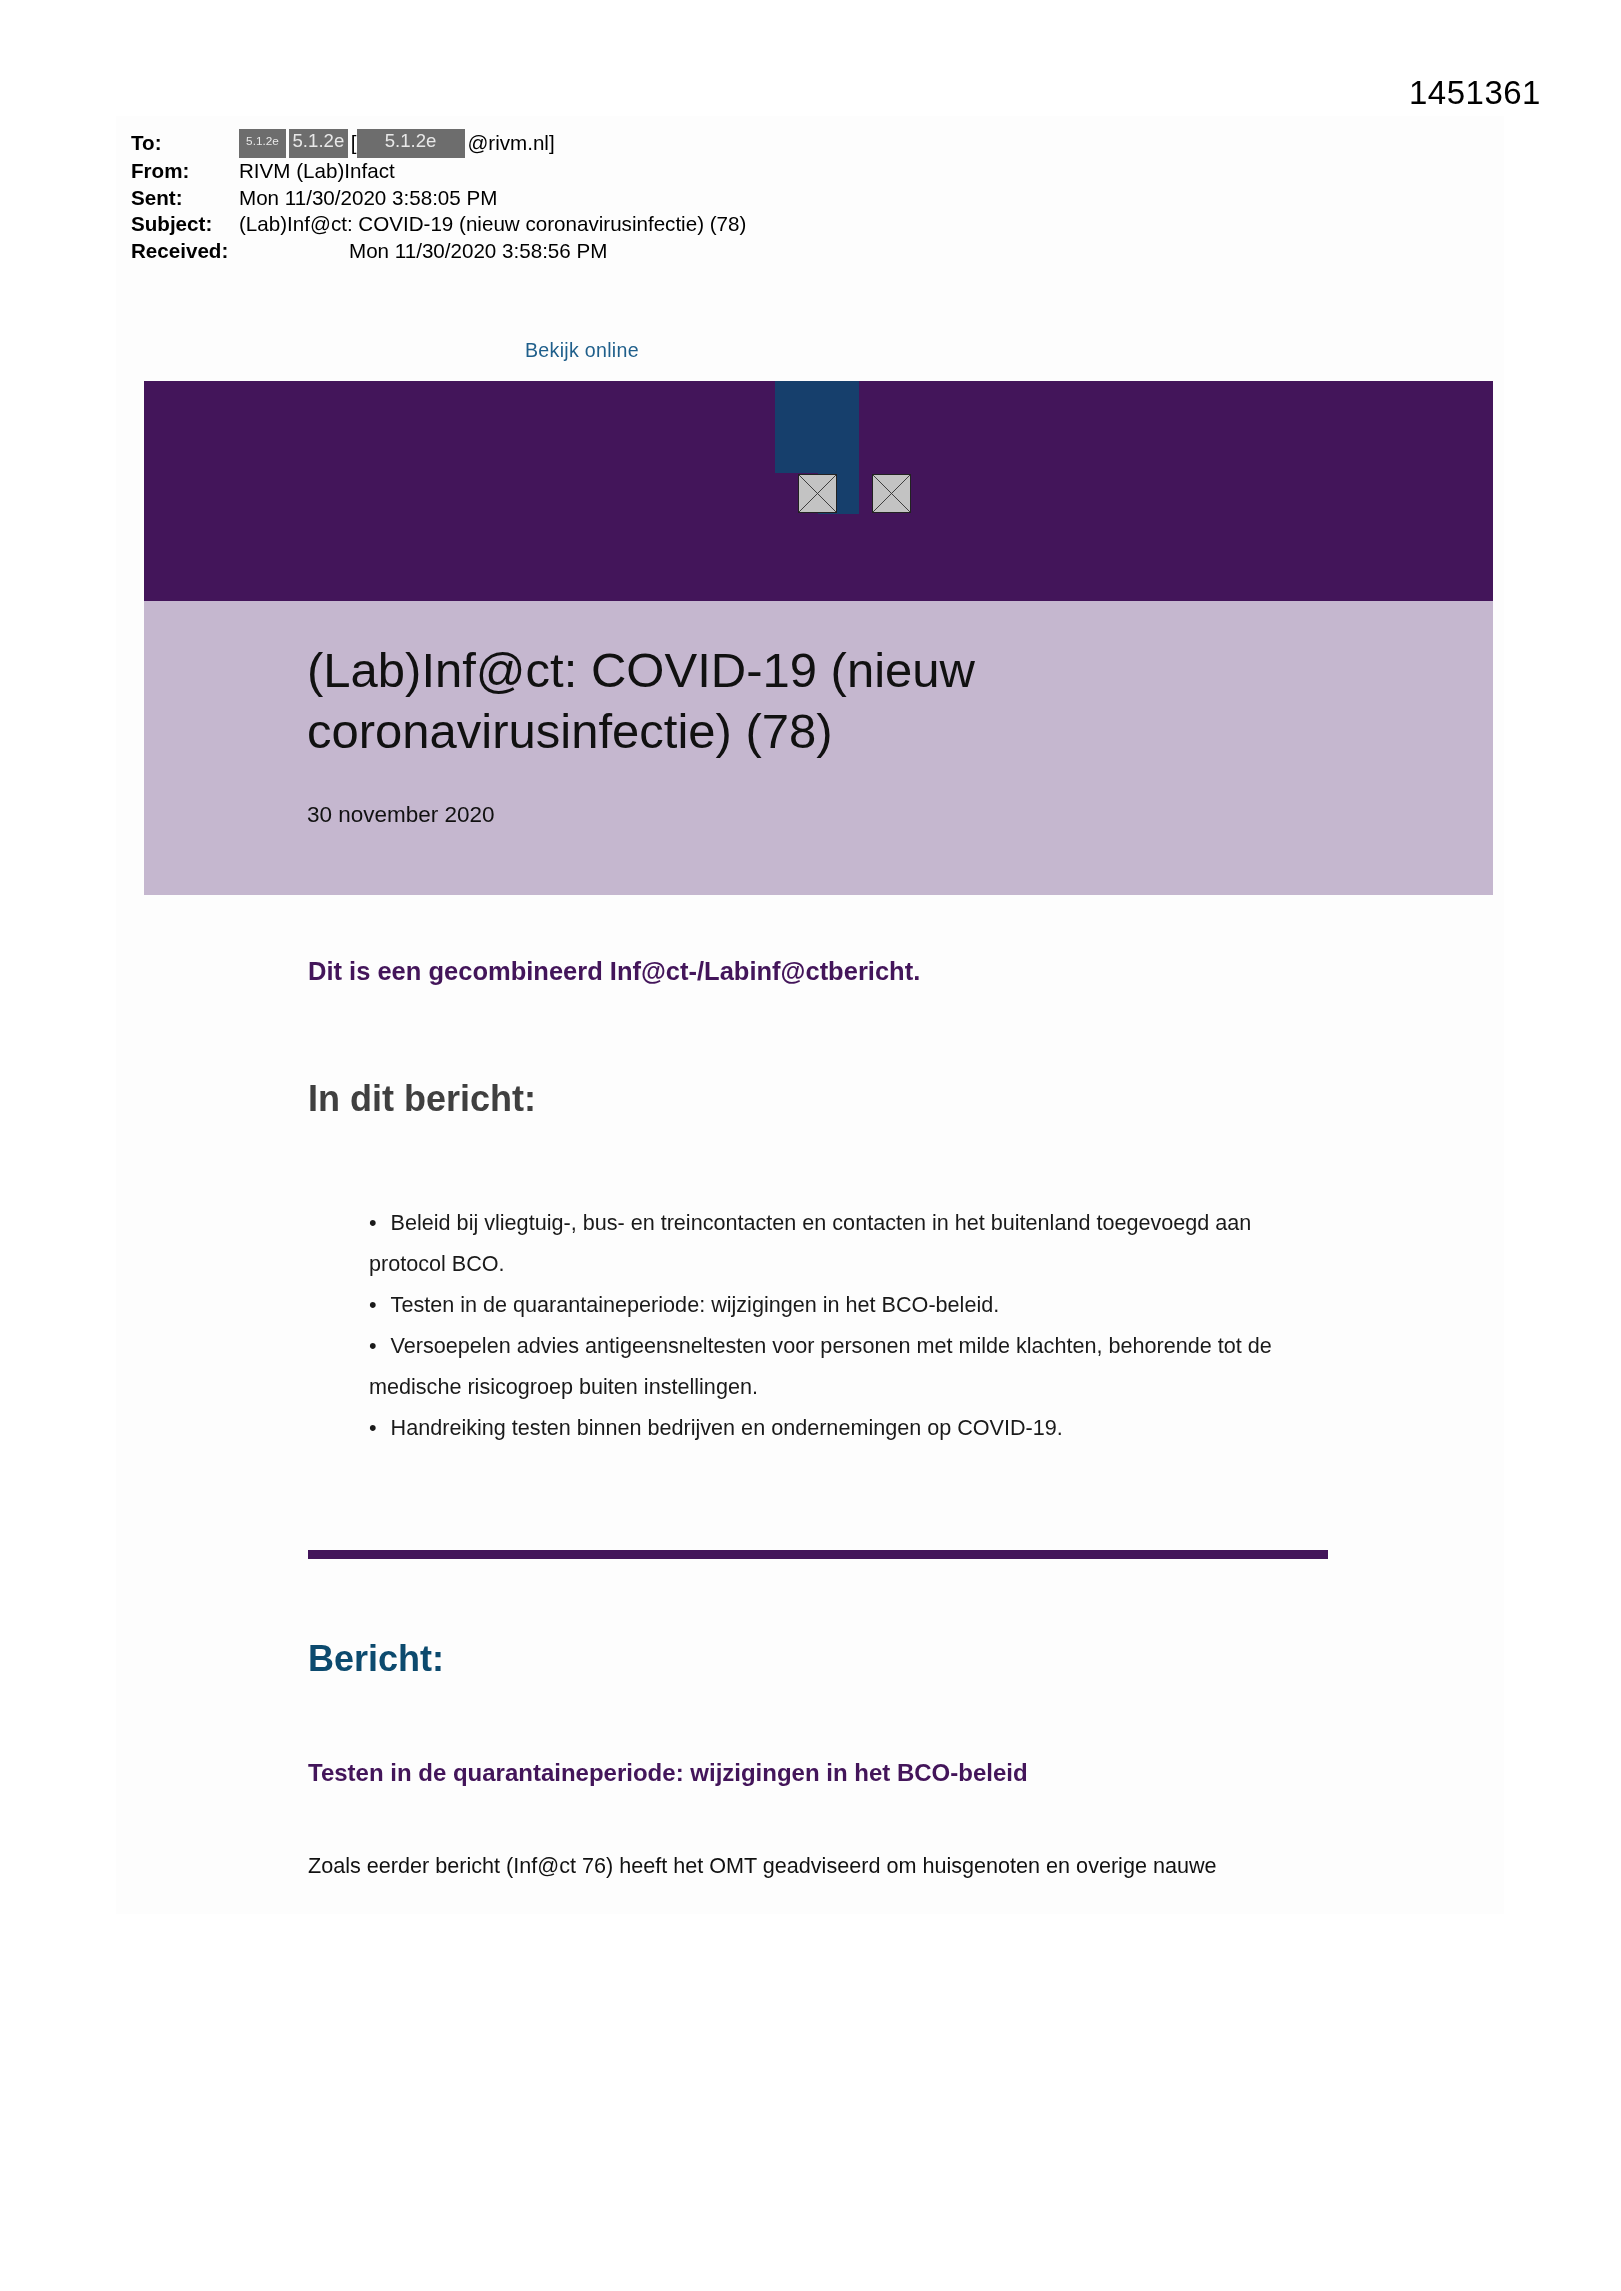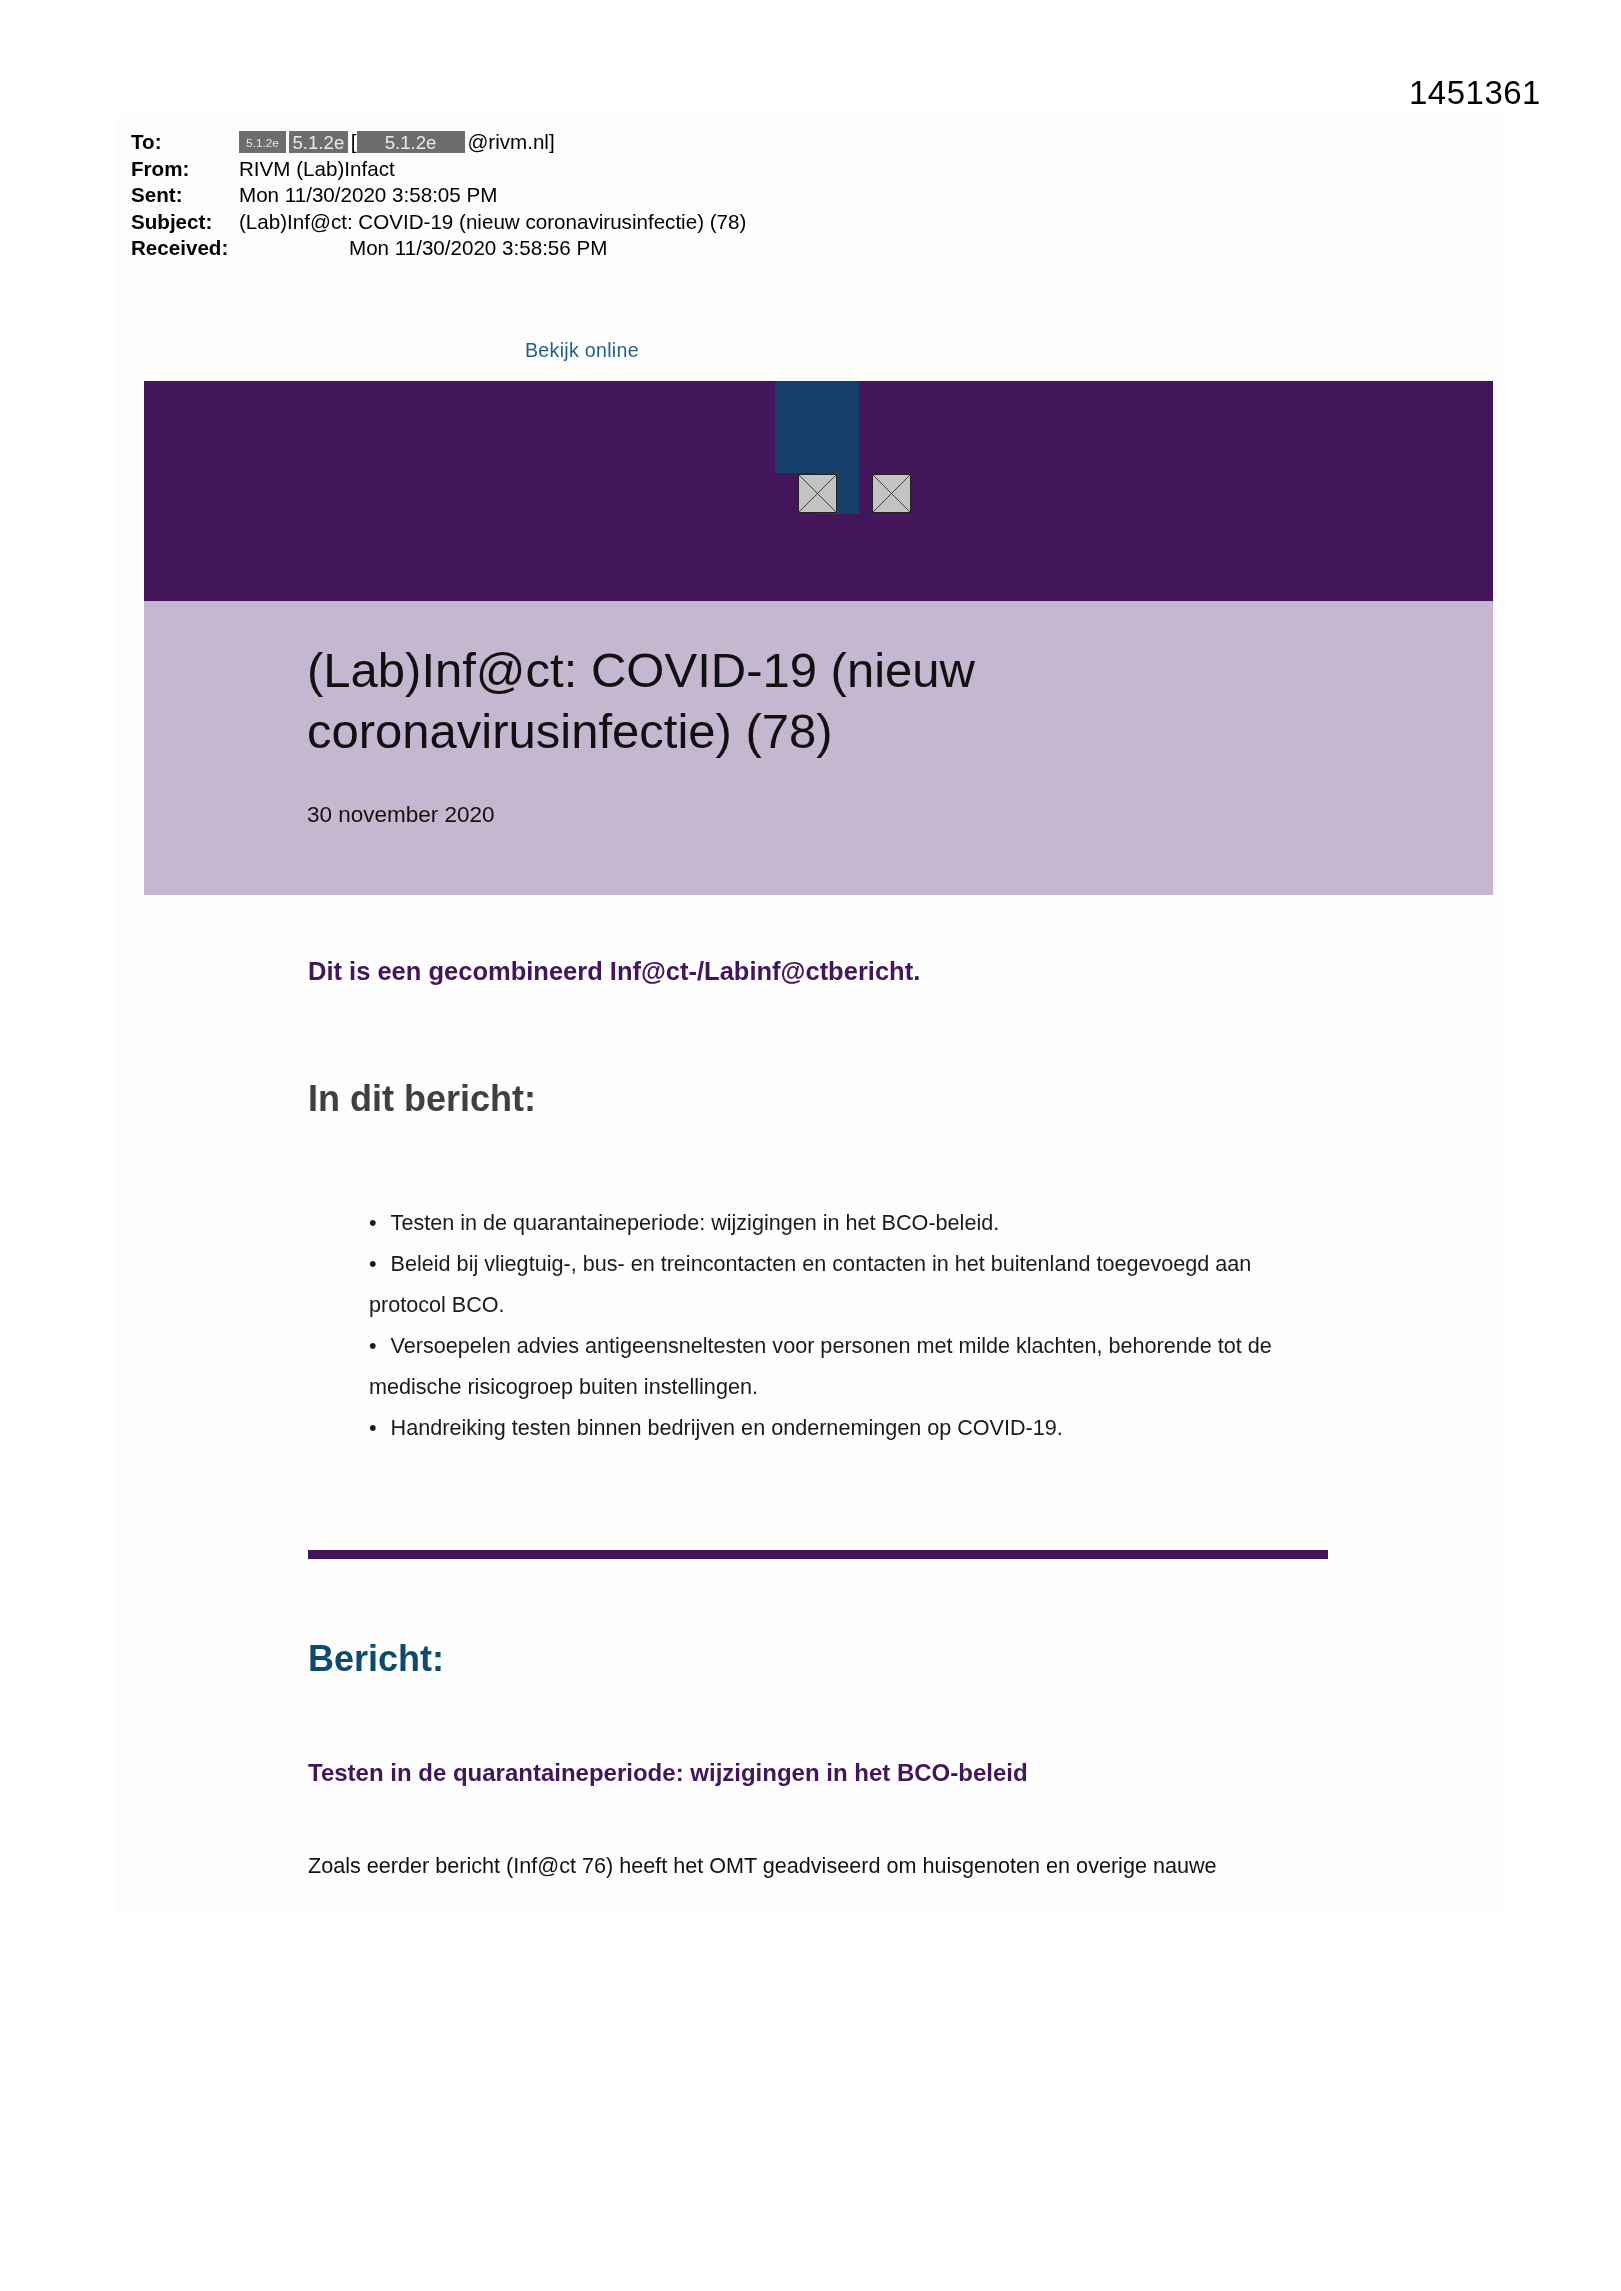--- a/index.html
+++ b/index.html
@@ -47,21 +47,21 @@
       font-weight: bold;
     }
     .hval {
       display: flex;
       align-items: center;
     }
     .redact {
       display: inline-block;
       background: #6d6d6d;
       color: #e8e8e8;
-      height: 22px;
+      height: 29px;
       line-height: 24.5px;
       text-align: center;
       margin-right: 2.9px;
     }
     .r1 { width: 47px; font-size: 11.8px; }
     .r2 { width: 59px; font-size: 18.6px; }
     .r3 { width: 108px; font-size: 18.6px; margin-left: 0; }
     .received-val {
       padding-left: 110px;
     }
@@ -266,22 +266,22 @@
 <div class="title-panel">
   <h1 class="main-title">(Lab)Inf@ct: COVID-19 (nieuw coronavirusinfectie) (78)</h1>
   <div class="main-date">30 november 2020</div>
 </div>
 
 <div class="intro">Dit is een gecombineerd Inf@ct-/Labinf@ctbericht.</div>
 
 <h2 class="h-in-dit">In dit bericht:</h2>
 
 <div class="toc">
+  <span class="toc-item"><span class="toc-bullet">•</span><span>Beleid bij vliegtuig-, bus- en treincontacten en contacten in het buitenland toegevoegd aan protocol BCO.</span></span>
   <span class="toc-item"><span class="toc-bullet">•</span><span>Testen in de quarantaineperiode: wijzigingen in het BCO-beleid.</span></span>
-  <span class="toc-item"><span class="toc-bullet">•</span><span>Beleid bij vliegtuig-, bus- en treincontacten en contacten in het buitenland toegevoegd aan protocol BCO.</span></span>
   <span class="toc-item"><span class="toc-bullet">•</span><span>Versoepelen advies antigeensneltesten voor personen met milde klachten, behorende tot de medische risicogroep buiten instellingen.</span></span>
   <span class="toc-item"><span class="toc-bullet">•</span><span>Handreiking testen binnen bedrijven en ondernemingen op COVID-19.</span></span>
 </div>
 
 <div class="divider"></div>
 
 <h2 class="h-bericht">Bericht:</h2>
 
 <h3 class="section-heading">Testen in de quarantaineperiode: wijzigingen in het BCO-beleid</h3>
 

